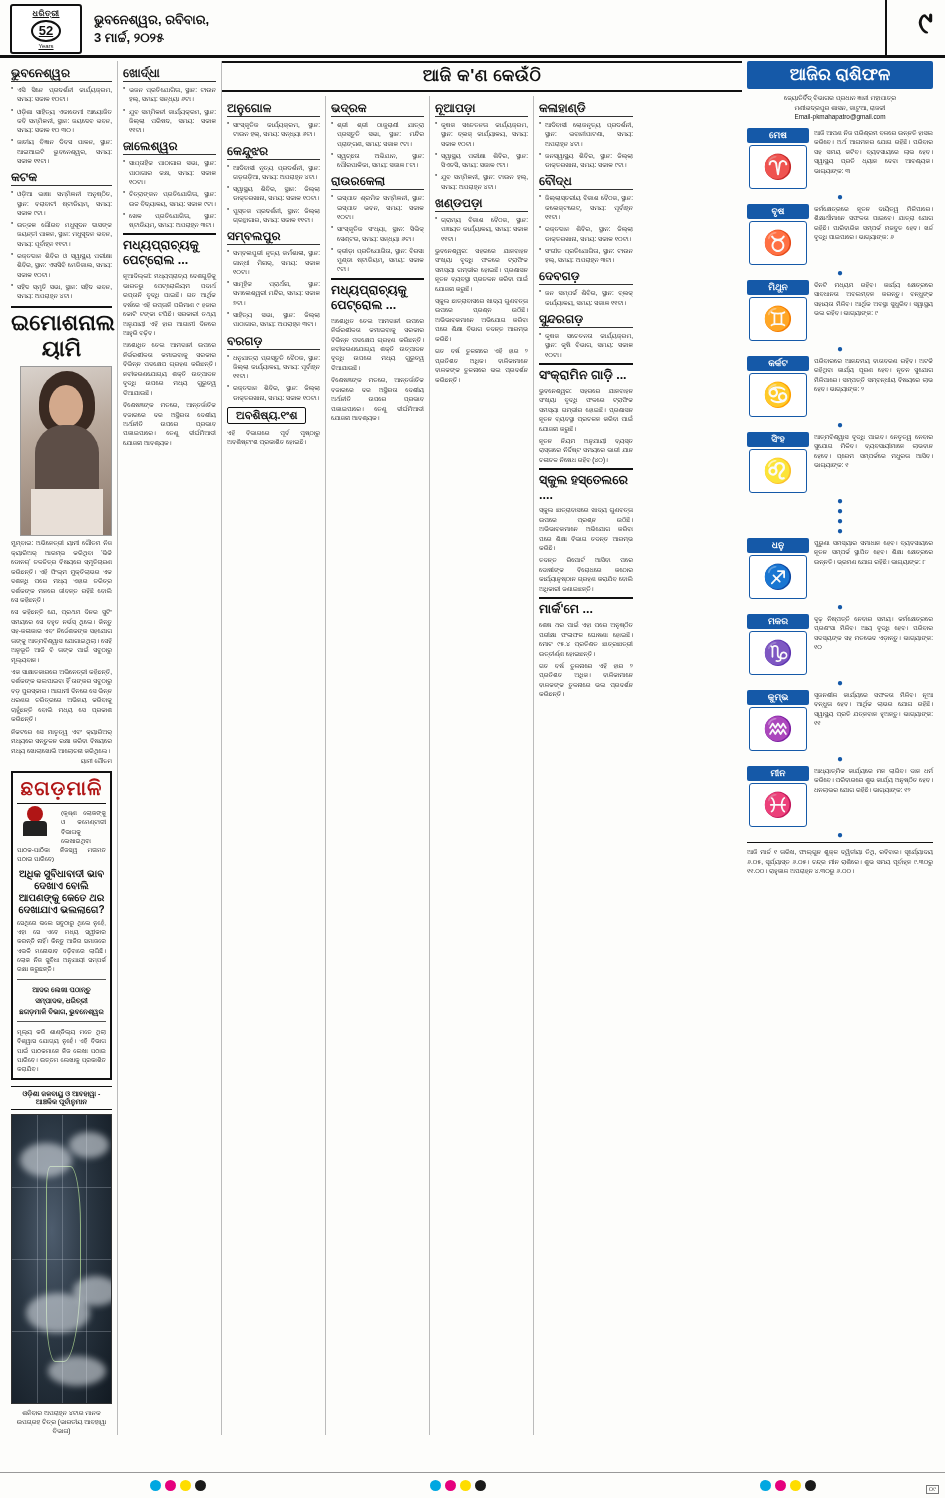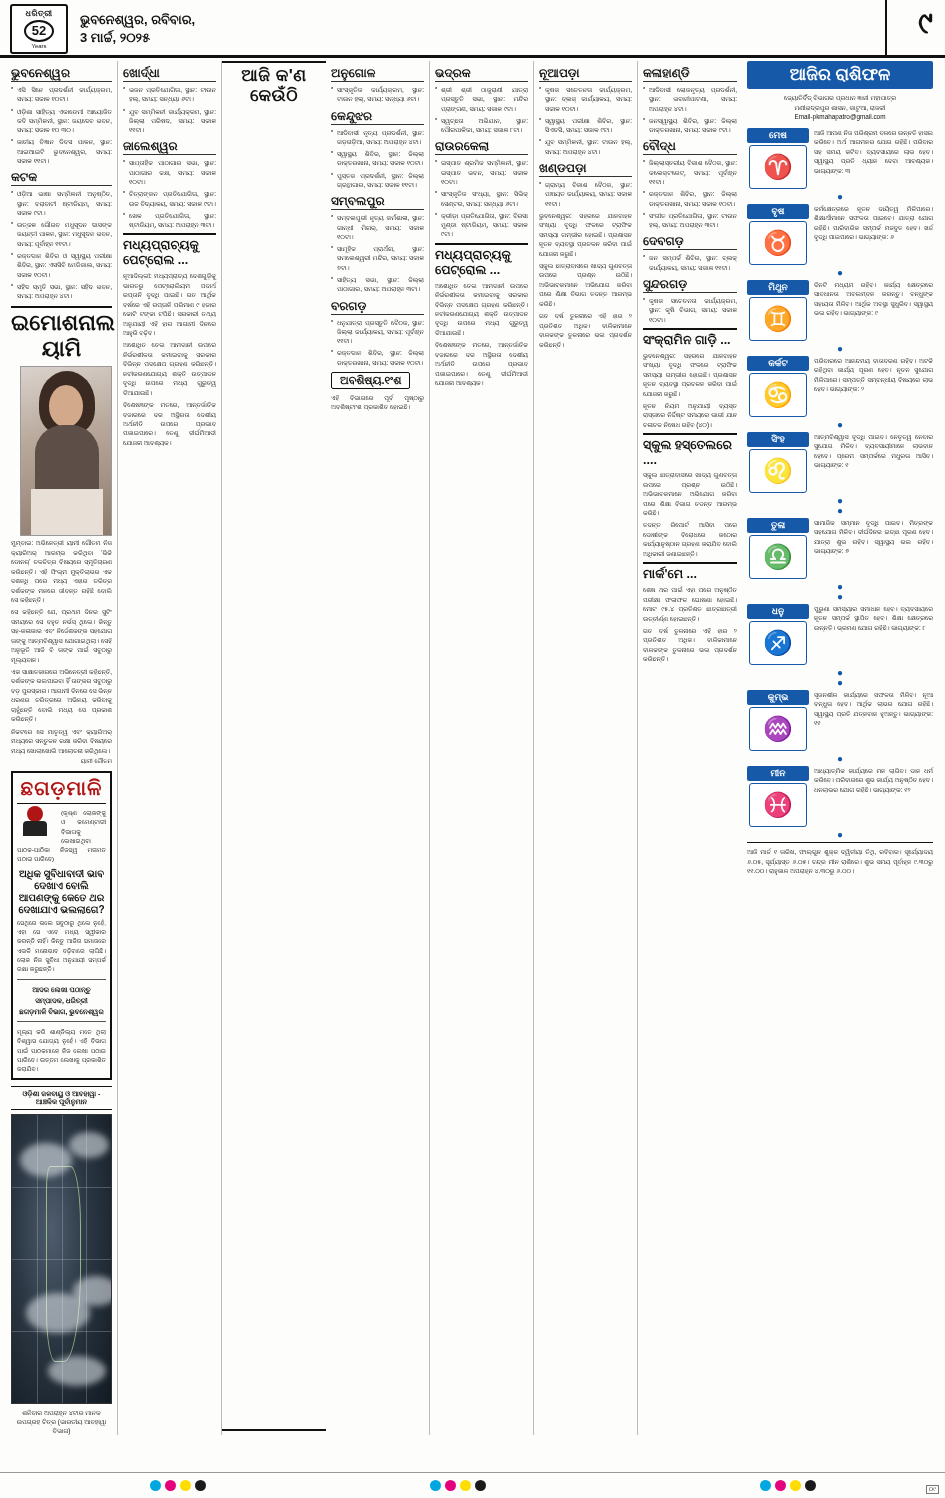--- a/index.html
+++ b/index.html
@@ -22,27 +22,28 @@
   
   .masthead {
     height: 58px;
     border-bottom: 3px solid #111;
     display: flex;
     align-items: center;
     padding: 4px 10px 2px 10px;
     position: relative;
   }
   .logo-badge {
-    width: 58px; height: 50px;
+    width: 72px; height: 50px;
     border: 2px solid #111;
     border-radius: 3px;
     display: flex; flex-direction: column;
     align-items: center; justify-content: center;
     background: #fff;
     margin-right: 12px;
+    text-decoration: underline;
   }
   .logo-badge .brand {
     font-size: 8px; font-weight: bold; letter-spacing: .5px;
   }
   .logo-badge .circle {
     width: 30px; height: 22px;
     border: 2px solid #111; border-radius: 50%;
     display:flex; align-items:center; justify-content:center;
     font-size: 13px; font-weight: bold; margin: 1px 0;
   }
@@ -412,21 +413,21 @@
       </ul>
 
       <div class="art-head">ମଧ୍ୟପ୍ରାଚ୍ୟକୁ ପେଟ୍ରୋଲ ...</div>
       <div class="art-body">
         <p>ନୂଆଦିଲ୍ଲୀ: ମଧ୍ୟପ୍ରାଚ୍ୟ ଦେଶଗୁଡ଼ିକୁ ଭାରତରୁ ପେଟ୍ରୋଲିୟମ ପଦାର୍ଥ ରପ୍ତାନି ବୃଦ୍ଧି ପାଇଛି। ଗତ ଆର୍ଥିକ ବର୍ଷରେ ଏହି ରପ୍ତାନି ପରିମାଣ ୯ ହଜାର କୋଟି ଟଙ୍କା ଟପିଛି। ସରକାରୀ ତଥ୍ୟ ଅନୁଯାୟୀ ଏହି ହାର ଆଗାମୀ ଦିନରେ ଆହୁରି ବଢ଼ିବ।</p>
         <p>ଅଶୋଧିତ ତେଲ ଆମଦାନୀ ଉପରେ ନିର୍ଭରଶୀଳତା କମାଇବାକୁ ସରକାର ବିଭିନ୍ନ ପଦକ୍ଷେପ ଗ୍ରହଣ କରିଛନ୍ତି। ନବୀକରଣଯୋଗ୍ୟ ଶକ୍ତି ଉତ୍ପାଦନ ବୃଦ୍ଧି ଉପରେ ମଧ୍ୟ ଗୁରୁତ୍ୱ ଦିଆଯାଉଛି।</p>
         <p>ବିଶେଷଜ୍ଞଙ୍କ ମତରେ, ଆନ୍ତର୍ଜାତିକ ବଜାରରେ ଦର ଅସ୍ଥିରତା ଦେଶୀୟ ଅର୍ଥନୀତି ଉପରେ ପ୍ରଭାବ ପକାଇପାରେ। ତେଣୁ ଦୀର୍ଘମିଆଦୀ ଯୋଜନା ଆବଶ୍ୟକ।</p>
       </div>
     </div>
 
-    <div style="width:520px; display:flex; ">
+    <div style="width:520px; display:flex; flex-direction:column;">
       <div class="center-banner">ଆଜି କ'ଣ କେଉଁଠି</div>
       <div style="display:flex; flex:1;">
 
         <div class="col c3">
           <h3 class="sec">ଅନୁଗୋଳ</h3>
           <ul class="items">
             <li>ସାଂସ୍କୃତିକ କାର୍ଯ୍ୟକ୍ରମ, ସ୍ଥାନ: ଟାଉନ ହଲ୍, ସମୟ: ସନ୍ଧ୍ୟା ୬ଟା।</li>
           </ul>
           <h3 class="sec">କେନ୍ଦୁଝର</h3>
           <ul class="items">
@@ -577,40 +578,40 @@
         <div class="rashi-badge">
           <div class="name">ସିଂହ</div>
           <div class="sym">♌</div>
         </div>
         <div class="rashi-text">ଆତ୍ମବିଶ୍ୱାସ ବୃଦ୍ଧି ପାଇବ। ନେତୃତ୍ୱ ନେବାର ସୁଯୋଗ ମିଳିବ। ବ୍ୟବସାୟୀମାନେ ଲାଭବାନ ହେବେ। ପ୍ରେମ ସମ୍ପର୍କରେ ମଧୁରତା ଆସିବ। ଭାଗ୍ୟାଙ୍କ: ୧</div>
       </div>
       <div class="rashi-sep">●</div>
 
       <div class="rashi-sep">●</div>
 
-      <div class="rashi-item">
-        <div class="rashi-badge">
-          <div class="name">ତୁଳା</div>
-          <div class="sym">♎</div>
-        </div>
-        <div class="rashi-text">ସାମାଜିକ ସମ୍ମାନ ବୃଦ୍ଧି ପାଇବ। ମିତ୍ରଙ୍କ ସହଯୋଗ ମିଳିବ। ଦୀର୍ଘଦିନର ଇଚ୍ଛା ପୂରଣ ହେବ। ଯାତ୍ରା ଶୁଭ ରହିବ। ସ୍ୱାସ୍ଥ୍ୟ ଭଲ ରହିବ। ଭାଗ୍ୟାଙ୍କ: ୭</div>
-      </div>
       <div class="rashi-sep">●</div>
 
       <div class="rashi-sep">●</div>
 
       <div class="rashi-item">
         <div class="rashi-badge">
           <div class="name">ଧନୁ</div>
           <div class="sym">♐</div>
         </div>
         <div class="rashi-text">ପୁରୁଣା ସମସ୍ୟାର ସମାଧାନ ହେବ। ବ୍ୟବସାୟରେ ନୂତନ ସମ୍ପର୍କ ସ୍ଥାପିତ ହେବ। ଶିକ୍ଷା କ୍ଷେତ୍ରରେ ଉନ୍ନତି। ଭ୍ରମଣ ଯୋଗ ରହିଛି। ଭାଗ୍ୟାଙ୍କ: ୮</div>
       </div>
       <div class="rashi-sep">●</div>
 
+      <div class="rashi-item">
+        <div class="rashi-badge">
+          <div class="name">ମକର</div>
+          <div class="sym">♑</div>
+        </div>
+        <div class="rashi-text">ଦୃଢ଼ ନିଷ୍ପତ୍ତି ନେବାର ସମୟ। କର୍ମକ୍ଷେତ୍ରରେ ପ୍ରଶଂସା ମିଳିବ। ଆୟ ବୃଦ୍ଧି ହେବ। ପରିବାର ସଦସ୍ୟଙ୍କ ସହ ମତଭେଦ ଏଡ଼ାନ୍ତୁ। ଭାଗ୍ୟାଙ୍କ: ୧୦</div>
+      </div>
       <div class="rashi-sep">●</div>
 
       <div class="rashi-item">
         <div class="rashi-badge">
           <div class="name">କୁମ୍ଭ</div>
           <div class="sym">♒</div>
         </div>
         <div class="rashi-text">ସୃଜନଶୀଳ କାର୍ଯ୍ୟରେ ସଫଳତା ମିଳିବ। ନୂଆ ବନ୍ଧୁତା ହେବ। ଆର୍ଥିକ ଲାଭର ଯୋଗ ରହିଛି। ସ୍ୱାସ୍ଥ୍ୟ ପ୍ରତି ଯତ୍ନବାନ ହୁଅନ୍ତୁ। ଭାଗ୍ୟାଙ୍କ: ୧୧</div>
       </div>
       <div class="rashi-sep">●</div>

